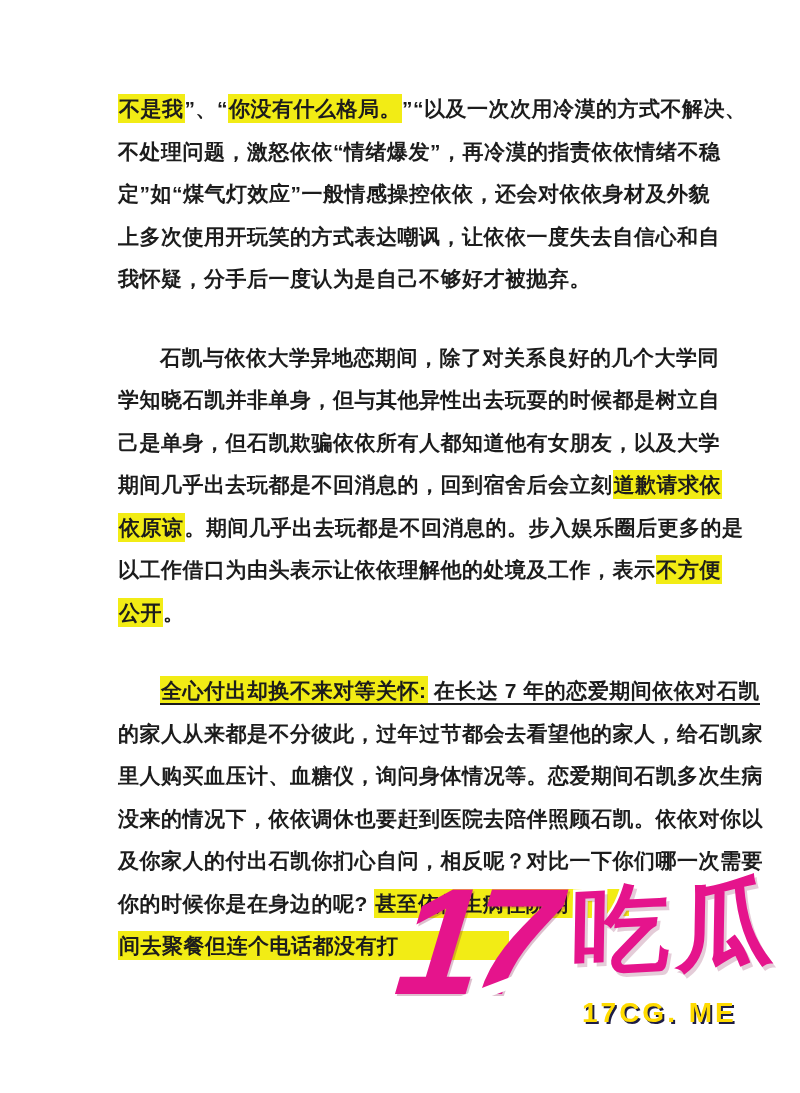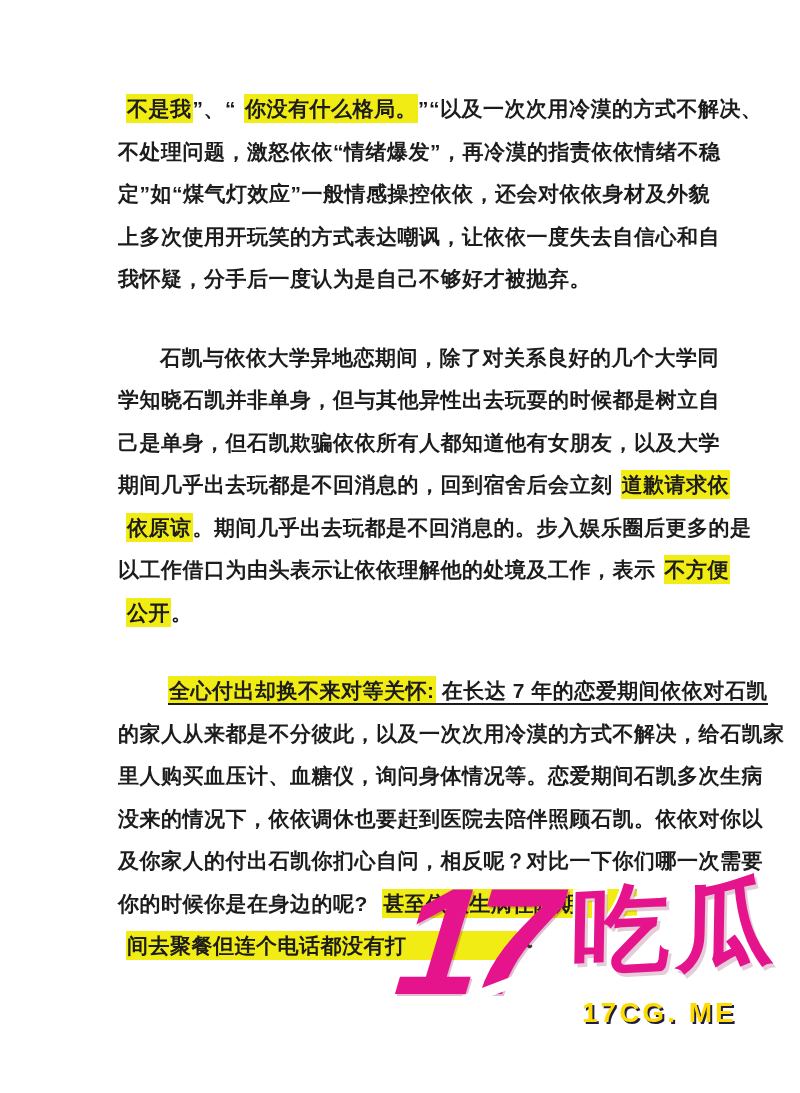--- a/index.html
+++ b/index.html
@@ -22,21 +22,20 @@
   }
   .para{margin:0;}
   .para + .para{margin-top:36px;}
   .line{
     height:42.5px;line-height:42.5px;white-space:nowrap;
   }
   .para.indent .line:first-child{padding-left:42px;}
   .hl{
     background:var(--hl);
     padding:3px 1px;
-    margin-left:8px;
   }
   .ul{
     border-bottom:2px solid var(--ink);
     padding-bottom:1px;
   }
   .ext-60{padding-right:60px;}
   .ext-110{padding-right:110px;}
   .scribble{
     font-size:15px;color:#3a3a3a;letter-spacing:-2px;
     display:inline-block;transform:rotate(-8deg) translateY(-2px);
@@ -92,21 +91,21 @@
       <div class="line"><span>石凯与依依大学异地恋期间，除了对关系良好的几个大学同</span></div>
       <div class="line"><span>学知晓石凯并非单身，但与其他异性出去玩耍的时候都是树立自</span></div>
       <div class="line"><span>己是单身，但石凯欺骗依依所有人都知道他有女朋友，以及大学</span></div>
       <div class="line"><span>期间几乎出去玩都是不回消息的，回到宿舍后会立刻</span><span class="hl">道歉请求依</span></div>
       <div class="line"><span class="hl">依原谅</span><span>。期间几乎出去玩都是不回消息的。步入娱乐圈后更多的是</span></div>
       <div class="line"><span>以工作借口为由头表示让依依理解他的处境及工作，表示</span><span class="hl">不方便</span></div>
       <div class="line"><span class="hl">公开</span><span>。</span></div>
     </div>
     <div class="para indent">
       <div class="line"><span class="hl ul">全心付出却换不来对等关怀:</span><span class="ul"> 在长达 7 年的恋爱期间依依对石凯</span></div>
-      <div class="line"><span>的家人从来都是不分彼此，以及一次次用冷漠的方式不解决，给石凯家</span></div>
+      <div class="line"><span>的家人从来都是不分彼此，过年过节都会去看望他的家人，给石凯家</span></div>
       <div class="line"><span>里人购买血压计、血糖仪，询问身体情况等。恋爱期间石凯多次生病</span></div>
       <div class="line"><span>没来的情况下，依依调休也要赶到医院去陪伴照顾石凯。依依对你以</span></div>
       <div class="line"><span>及你家人的付出石凯你扪心自问，相反呢？对比一下你们哪一次需要</span></div>
       <div class="line"><span>你的时候你是在身边的呢? </span><span class="hl ext-60">甚至依依生病住院期</span></div>
       <div class="line"><span class="hl ext-110">间去聚餐但连个电话都没有打</span><span class="scribble">〰</span></div>
     </div>
   </div>
 
 <div class="watermark">
   <span class="wm-17">17</span>

